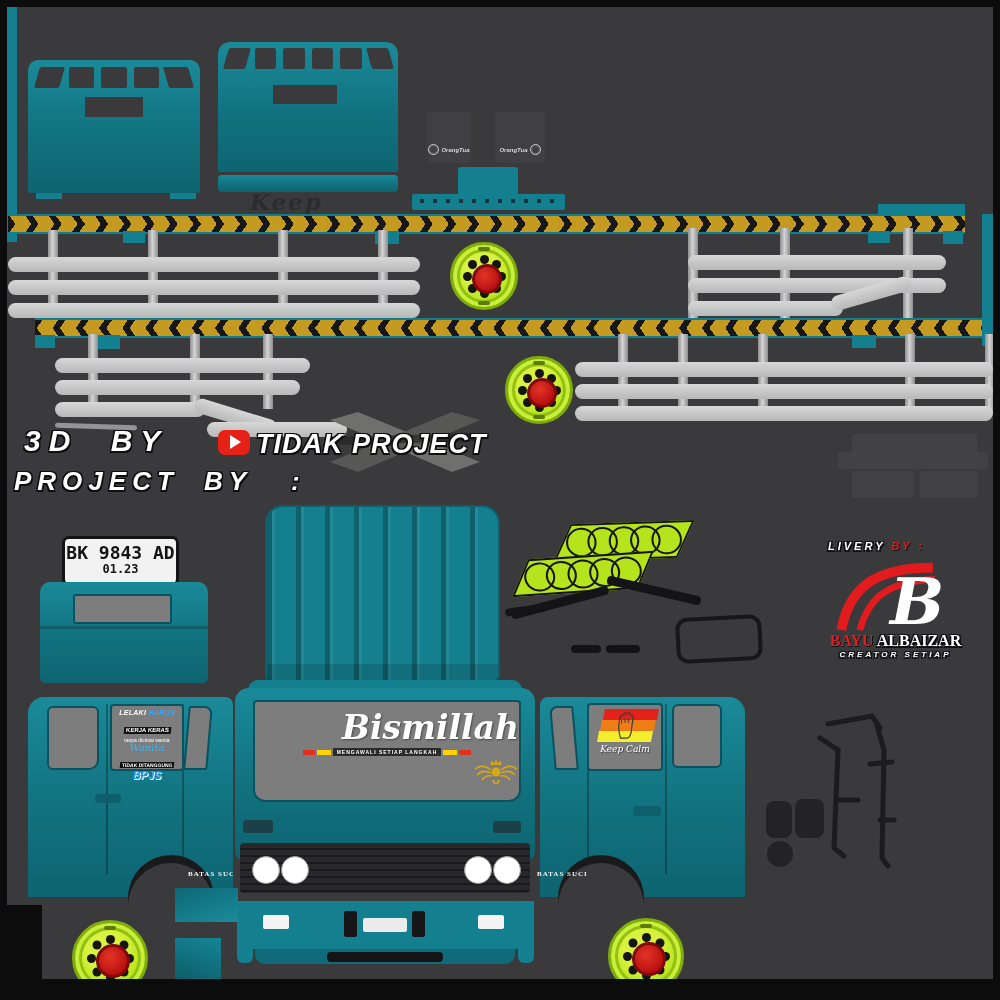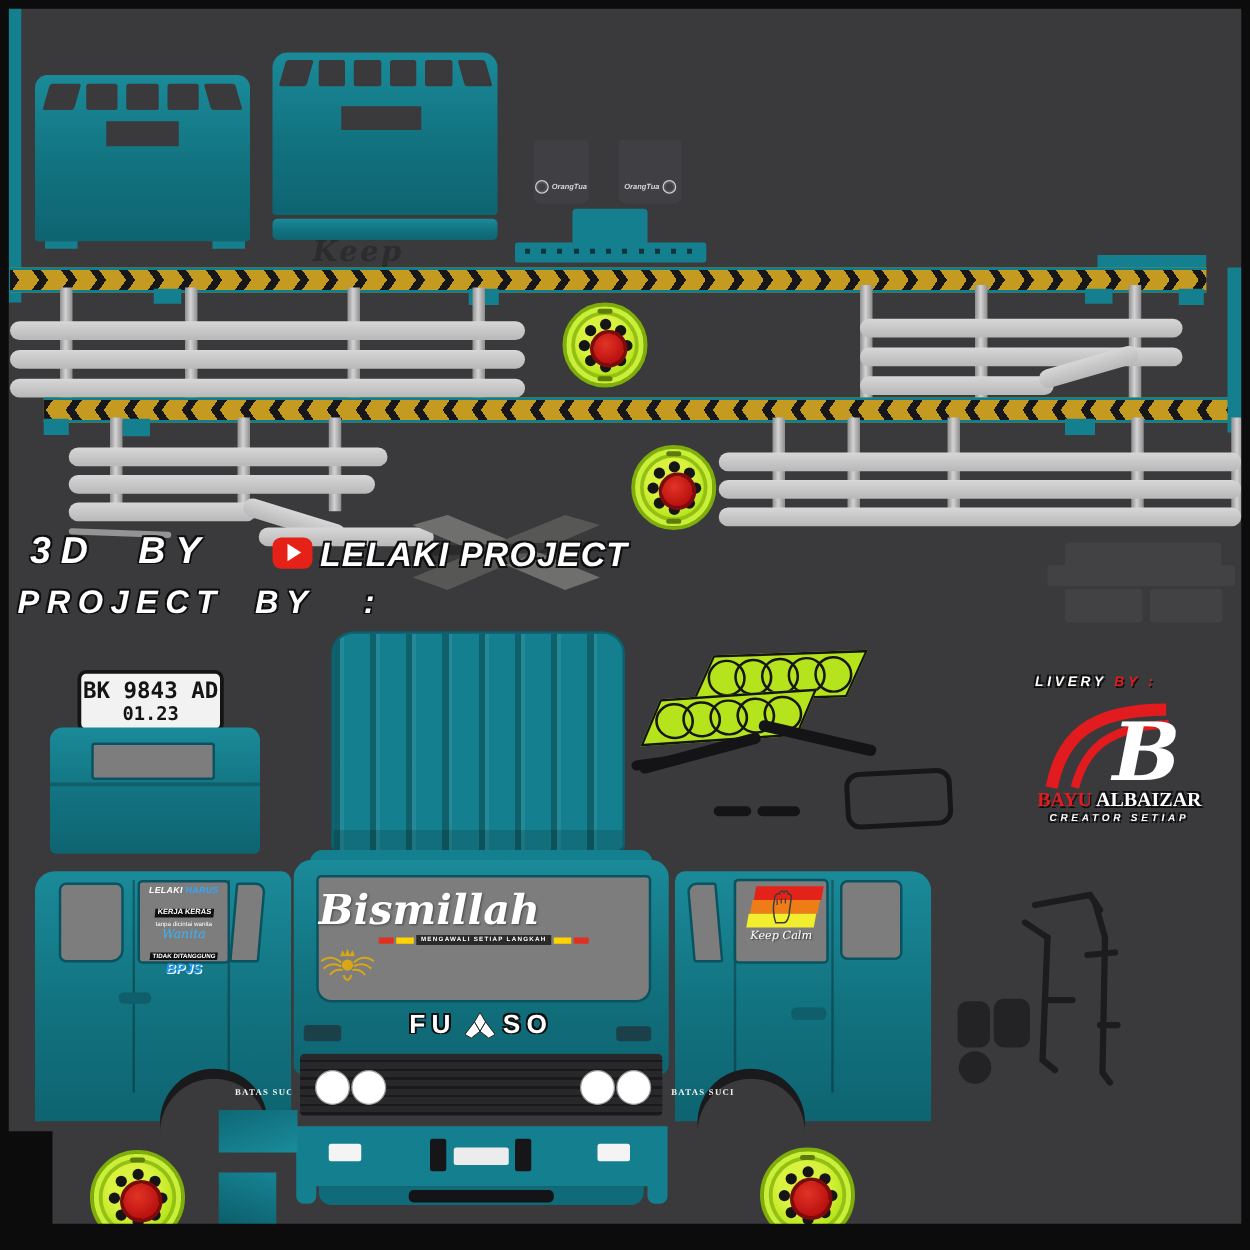--- a/index.html
+++ b/index.html
@@ -205,34 +205,34 @@
     <polygon points="122,0 150,8 28,60 0,50" fill="#575755"></polygon>
     <polygon points="0,25 150,21 150,29 0,33" fill="#1e1e1e" opacity="0.55"></polygon>
   </svg>
   <div class="a credit otl" style="left:24px;top:424px;font-size:30px;">
     <span>3D BY</span>
     <span style="margin-left:26px;">:</span>
   </div>
   <div class="a" style="left:218px;top:430px;width:32px;height:25px;background:var(--youtube_red,#e62117);border-radius:7px;">
     <span class="a" style="left:12px;top:5px;width:0;height:0;border-left:11px solid #fff;border-top:7.5px solid transparent;border-bottom:7.5px solid transparent;"></span>
   </div>
-  <div class="a otl" style="left:256px;top:429px;font-size:27px;font-weight:800;font-style:italic;letter-spacing:1px;white-space:nowrap;">LELAKI PROJECT</div>
+  <div class="a otl" style="left:256px;top:429px;font-size:27px;font-weight:800;font-style:italic;letter-spacing:1px;white-space:nowrap;">TIDAK PROJECT</div>
   <div class="a credit otl" style="left:14px;top:466px;font-size:26px;letter-spacing:6px;word-spacing:12px;">
     <span>PROJECT BY</span>
     <span style="margin-left:14px;">:</span>
   </div>
 
   <div class="a faint" style="left:852px;top:434px;width:125px;height:20px;"></div>
   <div class="a faint" style="left:838px;top:452px;width:150px;height:17px;"></div>
   <div class="a faint" style="left:852px;top:471px;width:62px;height:27px;"></div>
   <div class="a faint" style="left:920px;top:471px;width:58px;height:27px;"></div>
 
   <div class="a" style="left:62px;top:536px;width:117px;height:50px;background:var(--plate_white,#f2f2f2);border:3px solid #141414;border-radius:7px;box-sizing:border-box;text-align:center;color:#141414;">
     <div style="font-family:'DejaVu Sans Mono',monospace;font-weight:bold;font-size:18px;margin-top:3px;letter-spacing:0;">BK 9843 AD</div>
-    <div style="font-family:'DejaVu Sans Mono',monospace;font-weight:bold;font-size:15px;margin-top:-1px;">01.23</div>
+    <div style="font-family:'DejaVu Sans Mono',monospace;font-weight:bold;font-size:12px;margin-top:-1px;">01.23</div>
   </div>
 
   <div class="a ribbox" style="left:265px;top:505px;width:235px;height:177px;box-sizing:border-box;">
     <div class="a" style="left:0;right:0;bottom:0;height:16px;background:rgba(0,0,0,.14);"></div>
   </div>
 
   <div class="a fin lime" style="left:563px;top:522px;width:118px;height:34px;transform:skewX(-26deg) rotate(-2deg);">
     <div style="display:flex;transform:skewX(26deg);">
       <span class="ring"></span>
         <span class="ring"></span>
@@ -298,45 +298,36 @@
     </div>
     <div class="a glass" style="left:158px;top:16px;width:20px;height:60px;border-radius:2px 8px 2px 2px;transform:skewX(-5deg);"></div>
     <div class="a" style="left:67px;top:104px;width:26px;height:9px;background:#0e5e6c;border-radius:4px;"></div>
     <div class="a arch" style="left:100px;top:173px;width:86px;height:86px;"></div>
     <div class="a batas" style="left:160px;top:180px;">BATAS SUCI</div>
   </div>
 
   <div class="a" style="left:235px;top:680px;width:300px;height:292px;">
     <div class="a teal" style="left:13px;top:0;width:274px;height:18px;border-radius:10px 10px 2px 2px;"></div>
     <div class="a tealgrad" style="left:0;top:8px;width:300px;height:172px;border-radius:14px 14px 8px 8px;"></div>
-    <div class="a glass" style="left:18px;top:20px;width:264px;height:98px;border-radius:4px 4px 12px 12px;text-align:left;">
+    <div class="a glass" style="left:18px;top:20px;width:264px;height:98px;border-radius:4px 4px 12px 12px;text-align:right;">
       <div class="script" style="margin-top:6px;font-size:33px;font-weight:bold;color:#fff;text-shadow:1px 1px 2px rgba(0,0,0,.4);">Bismillah</div>
       <div style="display:flex;align-items:center;justify-content:center;gap:2px;margin-top:1px;">
         <span style="width:12px;height:5px;background:#e03020;"></span>
         <span style="width:14px;height:5px;background:#ffd300;"></span>
         <span style="background:#2a2a2a;color:#fff;font-size:5px;font-weight:bold;letter-spacing:1px;padding:1px 4px;">MENGAWALI SETIAP LANGKAH</span>
         <span style="width:14px;height:5px;background:#ffd300;"></span>
         <span style="width:12px;height:5px;background:#e03020;"></span>
       </div>
       <svg style="margin-top:2px;width:46px;height:32px;" viewBox="0 0 46 32">
         <path d="M17,7 L19,2 L21,6 L23,1 L25,6 L27,2 L29,7 Z" fill="#d7a716"></path>
         <circle cx="23" cy="14" r="4.5" fill="#d7a716"></circle>
         <path d="M18,12 C12,7 7,7 2,11 M18,15 C12,12 8,13 4,17 M19,18 C14,17 11,19 9,22" stroke="#d7a716" stroke-width="1.6" fill="none"></path>
         <path d="M28,12 C34,7 39,7 44,11 M28,15 C34,12 38,13 42,17 M27,18 C32,17 35,19 37,22" stroke="#d7a716" stroke-width="1.6" fill="none"></path>
         <path d="M20,22 C21,27 25,27 26,22" stroke="#d7a716" stroke-width="1.6" fill="none"></path>
       </svg>
-    </div>
-    <div class="a" style="left:0;top:128px;width:300px;text-align:center;">
-      <span class="otl" style="font-size:21px;font-weight:800;letter-spacing:5px;vertical-align:middle;">FU</span>
-      <svg style="width:24px;height:21px;vertical-align:middle;margin:0 2px;" viewBox="0 0 24 21">
-        <polygon points="12,0 16.5,7.5 12,15 7.5,7.5" fill="#fff" stroke="#222" stroke-width="0.8"></polygon>
-        <polygon points="12,15 7.5,7.5 0,17.5 5,20.5" fill="#fff" stroke="#222" stroke-width="0.8"></polygon>
-        <polygon points="12,15 16.5,7.5 24,17.5 19,20.5" fill="#fff" stroke="#222" stroke-width="0.8"></polygon>
-      </svg>
-      <span class="otl" style="font-size:21px;font-weight:800;letter-spacing:5px;vertical-align:middle;">SO</span>
     </div>
     <div class="a" style="left:8px;top:140px;width:30px;height:13px;background:#1c4049;border-radius:3px;"></div>
     <div class="a" style="left:258px;top:141px;width:28px;height:12px;background:#1c4049;border-radius:3px;"></div>
     <div class="a" style="left:5px;top:163px;width:290px;height:50px;background:#28282a;border-radius:4px;background-image:repeating-linear-gradient(180deg,transparent 0 5px,#1a1a1c 5px 7px);">
       <span class="a" style="left:12px;top:13px;width:26px;height:26px;border-radius:50%;background:#fff;border:1px solid #9a9a9a;"></span>
       <span class="a" style="left:41px;top:13px;width:26px;height:26px;border-radius:50%;background:#fff;border:1px solid #9a9a9a;"></span>
       <span class="a" style="left:224px;top:13px;width:26px;height:26px;border-radius:50%;background:#fff;border:1px solid #9a9a9a;"></span>
       <span class="a" style="left:253px;top:13px;width:26px;height:26px;border-radius:50%;background:#fff;border:1px solid #9a9a9a;"></span>
     </div>
     <div class="a teal" style="left:2px;top:221px;width:16px;height:62px;border-radius:0 0 6px 6px;"></div>

